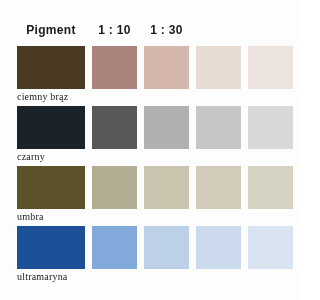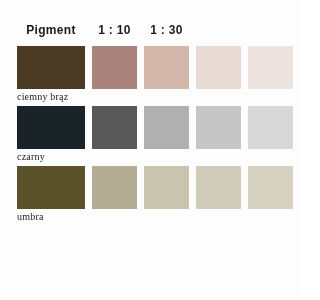--- a/index.html
+++ b/index.html
@@ -123,15 +123,25 @@
       <div class="swatch-strip">
         <span class="swatch base" style="background-color: rgb(92, 82, 41);"></span>
         <span class="swatch" style="background-color: rgb(179, 173, 147);"></span>
         <span class="swatch" style="background-color: rgb(201, 196, 173);"></span>
         <span class="swatch" style="background-color: rgb(208, 204, 185);"></span>
         <span class="swatch" style="background-color: rgb(214, 210, 194);"></span>
       </div>
       <div class="row-label">umbra</div>
     </div>
 
+    <div class="swatch-row">
+      <div class="swatch-strip">
+        <span class="swatch base" style="background-color: rgb(28, 81, 153);"></span>
+        <span class="swatch" style="background-color: rgb(129, 170, 218);"></span>
+        <span class="swatch" style="background-color: rgb(188, 208, 232);"></span>
+        <span class="swatch" style="background-color: rgb(203, 218, 236);"></span>
+        <span class="swatch" style="background-color: rgb(217, 228, 241);"></span>
+      </div>
+      <div class="row-label">ultramaryna</div>
+    </div>
 
   </div>
 </div>
 
 </body></html>

